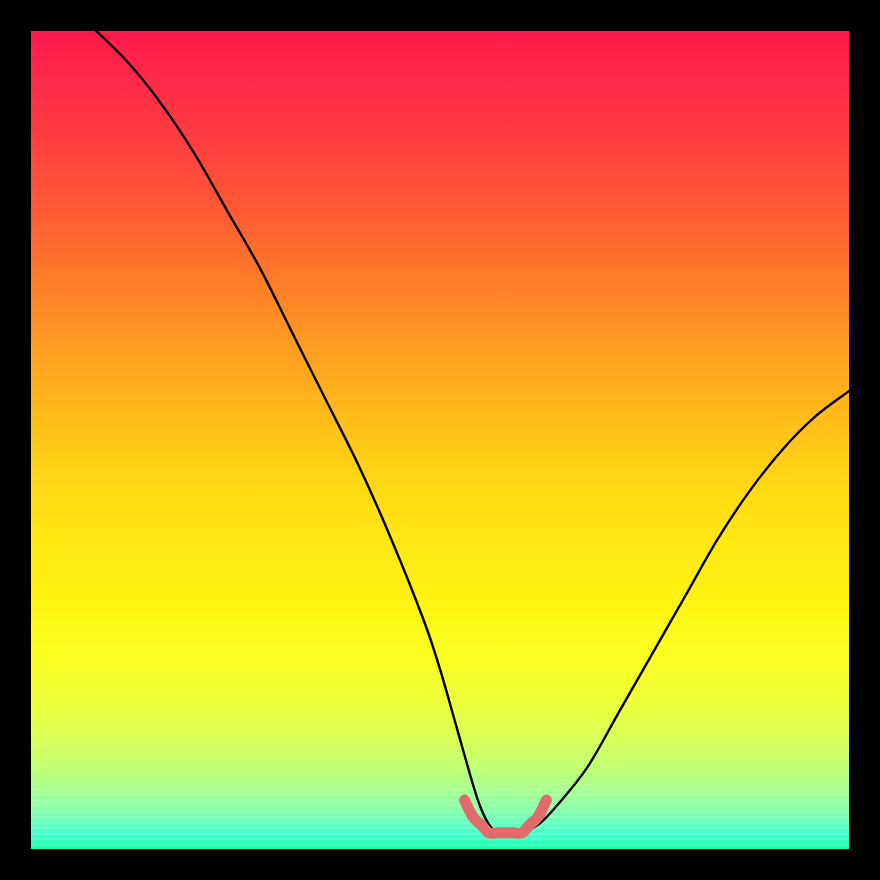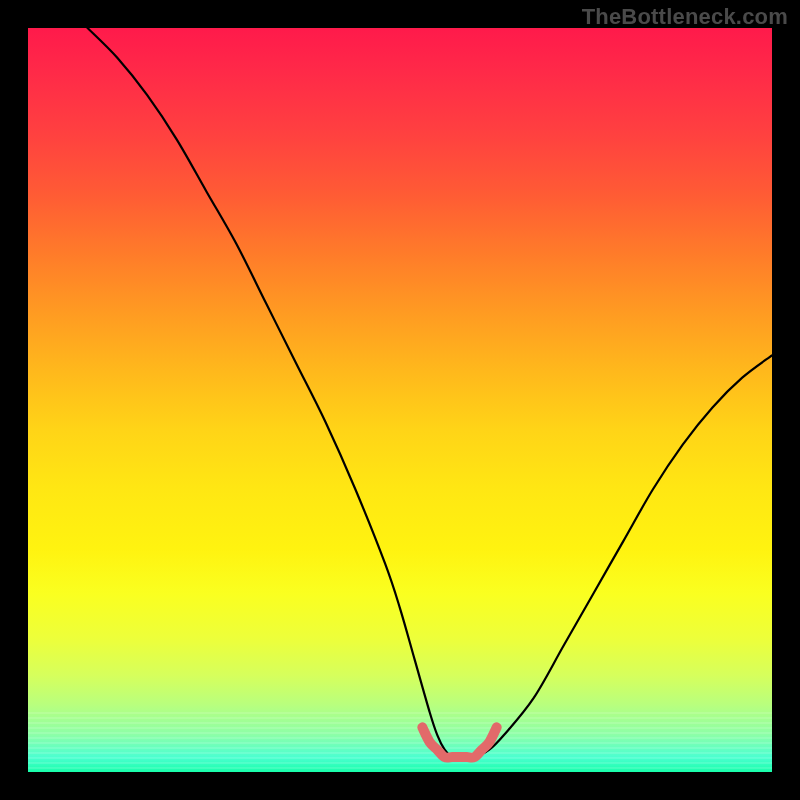--- a/index.html
+++ b/index.html
@@ -79,21 +79,20 @@
     inset: 0;
     width: 100%;
     height: 100%;
     z-index: 10;
   }
 </style>
 </head>
 <body>
 
 <div class="frame">
-  <div class="watermark">TheBottleneck.com</div>
 
   <div class="plot">
     <div class="gradient"></div>
 
     <svg class="curve" viewBox="0 0 744 744" preserveAspectRatio="none">
       <path id="mainCurve" fill="none" stroke="#000" stroke-width="2.2" stroke-linecap="round" stroke-linejoin="round" d="M 59.52 0 C 64.48 4.96, 79.36 18.60, 89.28 29.76 C 99.20 40.92, 109.12 53.32, 119.04 66.96 C 128.96 80.60, 138.88 95.48, 148.80 111.60 C 158.72 127.72, 168.64 146.32, 178.56 163.68 C 188.48 181.04, 198.40 197.16, 208.32 215.76 C 218.24 234.36, 228.16 255.44, 238.08 275.28 C 248.00 295.12, 257.92 314.96, 267.84 334.80 C 277.76 354.64, 287.68 373.24, 297.60 394.32 C 307.52 415.40, 317.44 437.72, 327.36 461.28 C 337.28 484.84, 349.68 515.84, 357.12 535.68 C 364.56 555.52, 367.04 564.20, 372.00 580.32 C 376.96 596.44, 381.92 615.04, 386.88 632.40 C 391.84 649.76, 398.04 672.08, 401.76 684.48 C 405.48 696.88, 406.72 700.60, 409.20 706.80 C 411.68 713.00, 414.16 717.96, 416.64 721.68 C 419.12 725.40, 421.60 727.88, 424.08 729.12 C 426.56 730.36, 429.04 729.12, 431.52 729.12 C 434.00 729.12, 436.48 729.12, 438.96 729.12 C 441.44 729.12, 442.68 730.36, 446.40 729.12 C 450.12 727.88, 456.32 725.40, 461.28 721.68 C 466.24 717.96, 468.72 715.48, 476.16 706.80 C 483.60 698.12, 496.00 684.48, 505.92 669.60 C 515.84 654.72, 525.76 634.88, 535.68 617.52 C 545.60 600.16, 555.52 582.80, 565.44 565.44 C 575.36 548.08, 585.28 530.72, 595.20 513.36 C 605.12 496.00, 615.04 477.40, 624.96 461.28 C 634.88 445.16, 644.80 430.28, 654.72 416.64 C 664.64 403.00, 674.56 390.60, 684.48 379.44 C 694.40 368.28, 704.32 358.36, 714.24 349.68 C 724.16 341.00, 739.04 331.08, 744.00 327.36"></path>
       <path id="optRegion" fill="none" stroke="#e26a6a" stroke-width="10" stroke-linecap="round" stroke-linejoin="round" d="M 394.32 699.36 C 395.56 701.84, 399.28 710.52, 401.76 714.24 C 404.24 717.96, 406.72 719.20, 409.20 721.68 C 411.68 724.16, 414.16 727.88, 416.64 729.12 C 419.12 730.36, 421.60 729.12, 424.08 729.12 C 426.56 729.12, 429.04 729.12, 431.52 729.12 C 434.00 729.12, 436.48 729.12, 438.96 729.12 C 441.44 729.12, 443.92 730.36, 446.40 729.12 C 448.88 727.88, 451.36 724.16, 453.84 721.68 C 456.32 719.20, 458.80 717.96, 461.28 714.24 C 463.76 710.52, 467.48 701.84, 468.72 699.36"></path>
     </svg>
   </div>
 </div>

